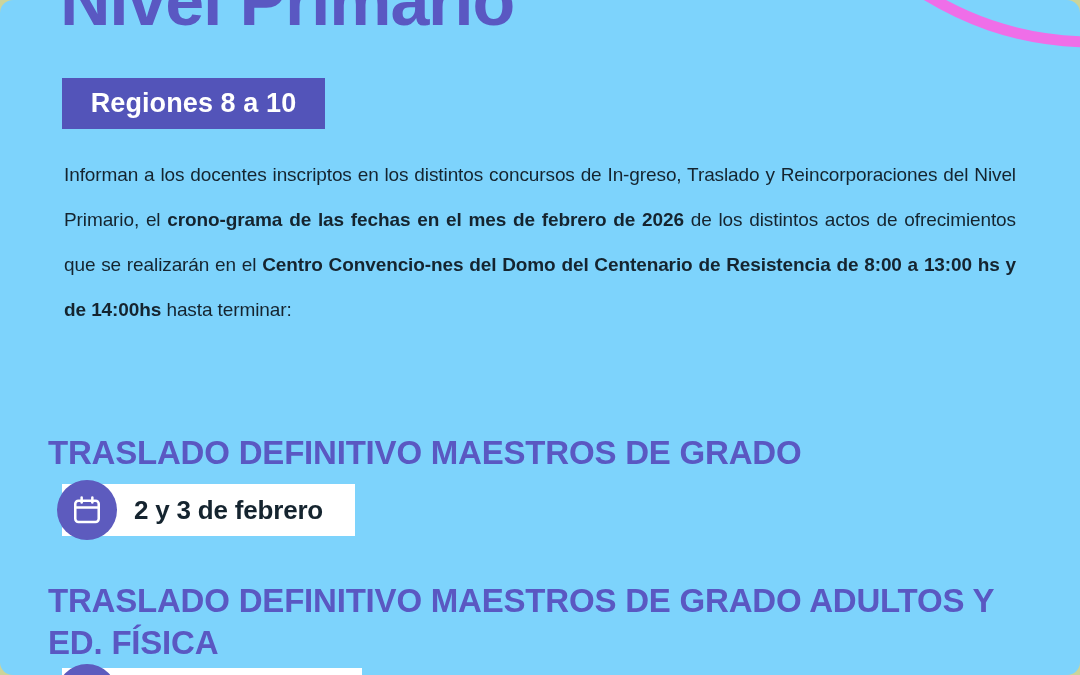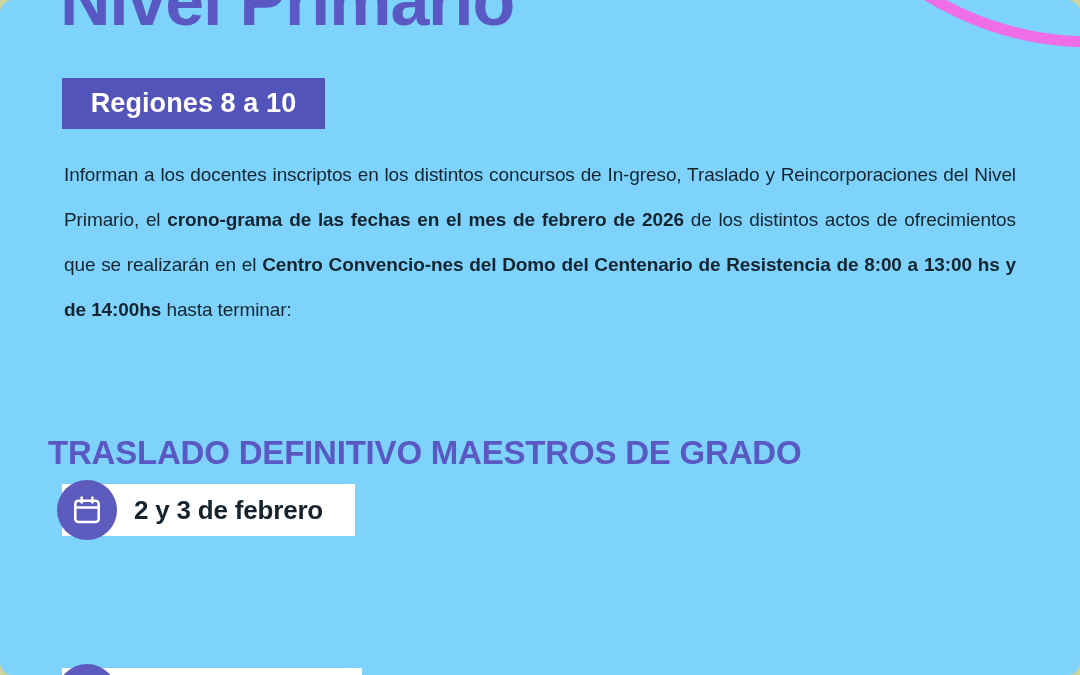--- a/index.html
+++ b/index.html
@@ -161,20 +161,21 @@
       <svg width="32" height="32" viewBox="0 0 24 24" fill="none" stroke="#ffffff" stroke-width="1.9" stroke-linecap="round" stroke-linejoin="round" aria-hidden="true">
         <rect x="3.2" y="5" width="17.6" height="16" rx="2.4"></rect>
         <line x1="3.2" y1="10.2" x2="20.8" y2="10.2"></line>
         <line x1="8" y1="2.6" x2="8" y2="6.4"></line>
         <line x1="16" y1="2.6" x2="16" y2="6.4"></line>
       </svg>
     </span>
     <span class="chip-text">2 y 3 de febrero</span>
   </div>
 
+  <h2 id="heading-traslado-adultos" class="section-heading">TRASLADO DEFINITIVO MAESTROS DE GRADO ADULTOS Y ED. FÍSICA</h2>
 
   <div id="date-chip-adultos" class="date-chip">
     <span class="chip-icon">
       
     </span>
     <span class="chip-text"></span>
   </div>
 
 </div>
 

